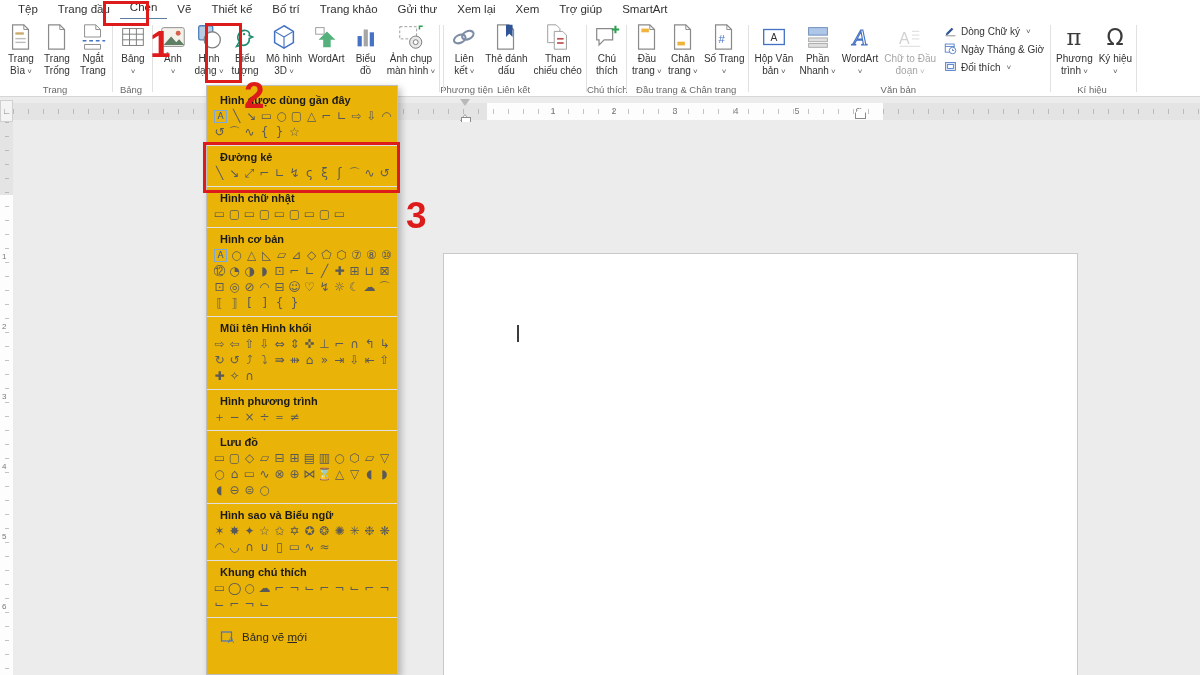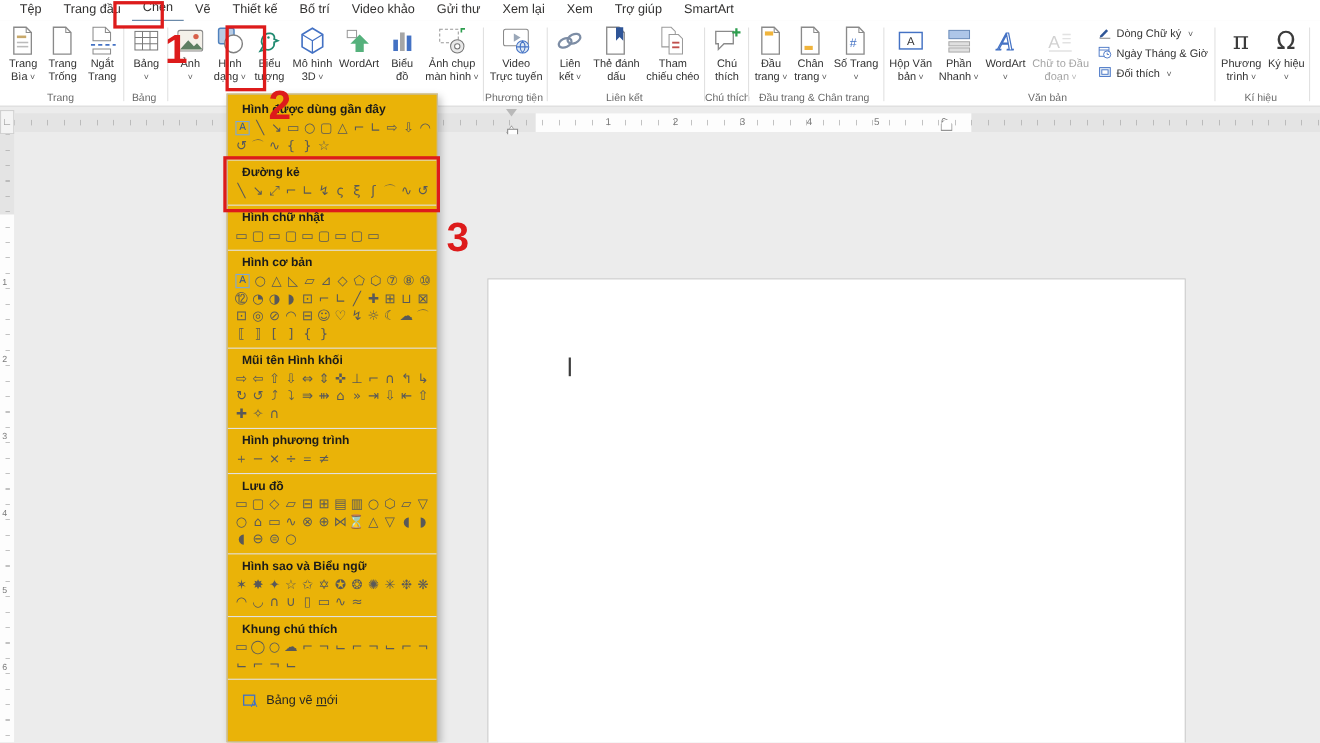--- a/index.html
+++ b/index.html
@@ -77,21 +77,21 @@
 </head>
 <body>
 
 <div class="menubar">
     <div class="tab">Tệp</div>
     <div class="tab">Trang đầu</div>
     <div class="tab active">Chèn</div>
     <div class="tab">Vẽ</div>
     <div class="tab">Thiết kế</div>
     <div class="tab">Bố trí</div>
-    <div class="tab">Video khảo</div>
+    <div class="tab">Trang khảo</div>
     <div class="tab">Gửi thư</div>
     <div class="tab">Xem lại</div>
     <div class="tab">Xem</div>
     <div class="tab">Trợ giúp</div>
     <div class="tab">SmartArt</div>
   </div>
 
 <div class="ribbon">
     <div class="rgroup">
       <div class="gbtns">
@@ -213,33 +213,20 @@
               <circle cx="21" cy="21.5" r="2.6" fill="#fff" stroke="#777"></circle>
             </svg>
           </span>
           <span class="rlab">Ảnh chụp<br><span>màn hình<span class="caret"> ˅</span></span></span>
         </div>
       </div>
       <div class="glabel"></div>
       <div class="gsep"></div>
     </div>
     <div class="rgroup">
-      <div class="gbtns">
-        <div class="rbtn">
-          <span class="ricon">
-            <svg viewBox="0 0 32 32">
-              <rect x="4" y="5" rx="2" width="24" height="16" fill="#fff" stroke="#8a8a8a"></rect>
-              <path d="M14 9l6.5 4-6.5 4z" fill="#9aa7b8"></path>
-              <circle cx="22.5" cy="22" r="6" fill="#dbe7f4" stroke="#4472c4"></circle>
-              <path d="M16.5 22h12M22.5 16.5c3.2 3.2 3.2 7.8 0 11-3.2-3.2-3.2-7.8 0-11z" fill="none" stroke="#4472c4"></path>
-            </svg>
-          </span>
-          <span class="rlab">Video<br><span>Trực tuyến</span></span>
-        </div>
-      </div>
       <div class="glabel">Phương tiện</div>
       <div class="gsep"></div>
     </div>
     <div class="rgroup">
       <div class="gbtns">
         <div class="rbtn">
           <span class="ricon">
             <svg viewBox="0 0 32 32">
               <g fill="none" stroke="#7d8da5" stroke-width="2.2" transform="rotate(-25 16 16)">
                 <ellipse cx="11" cy="16" rx="6.5" ry="4.2"></ellipse>

